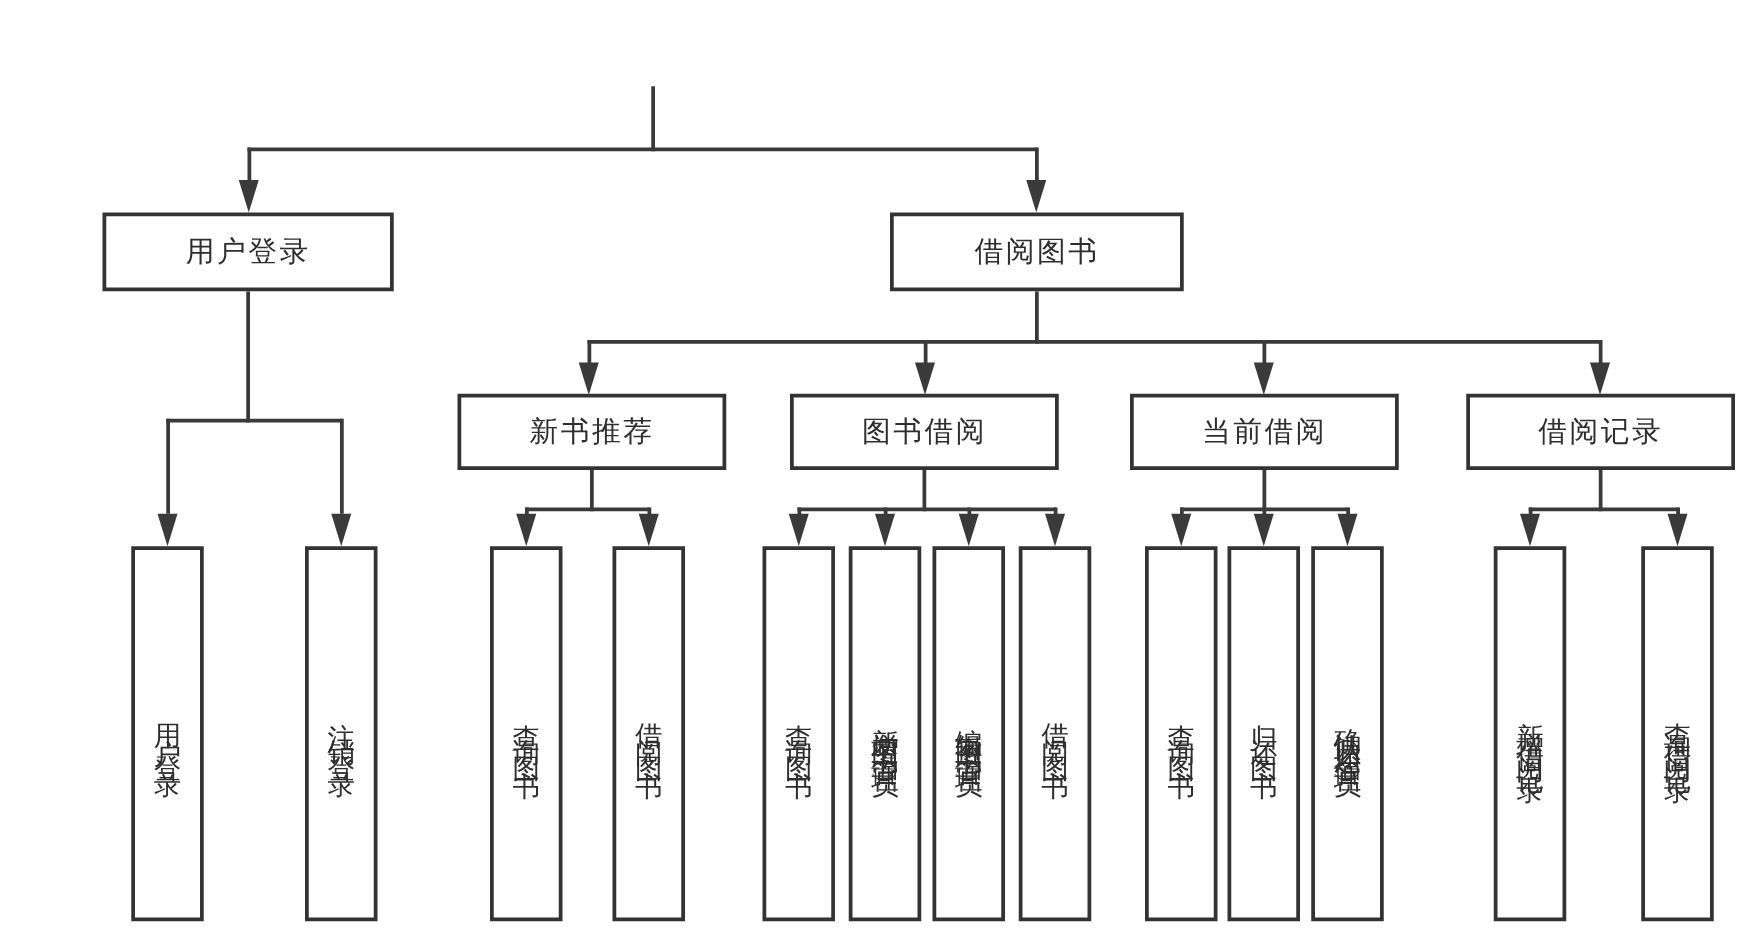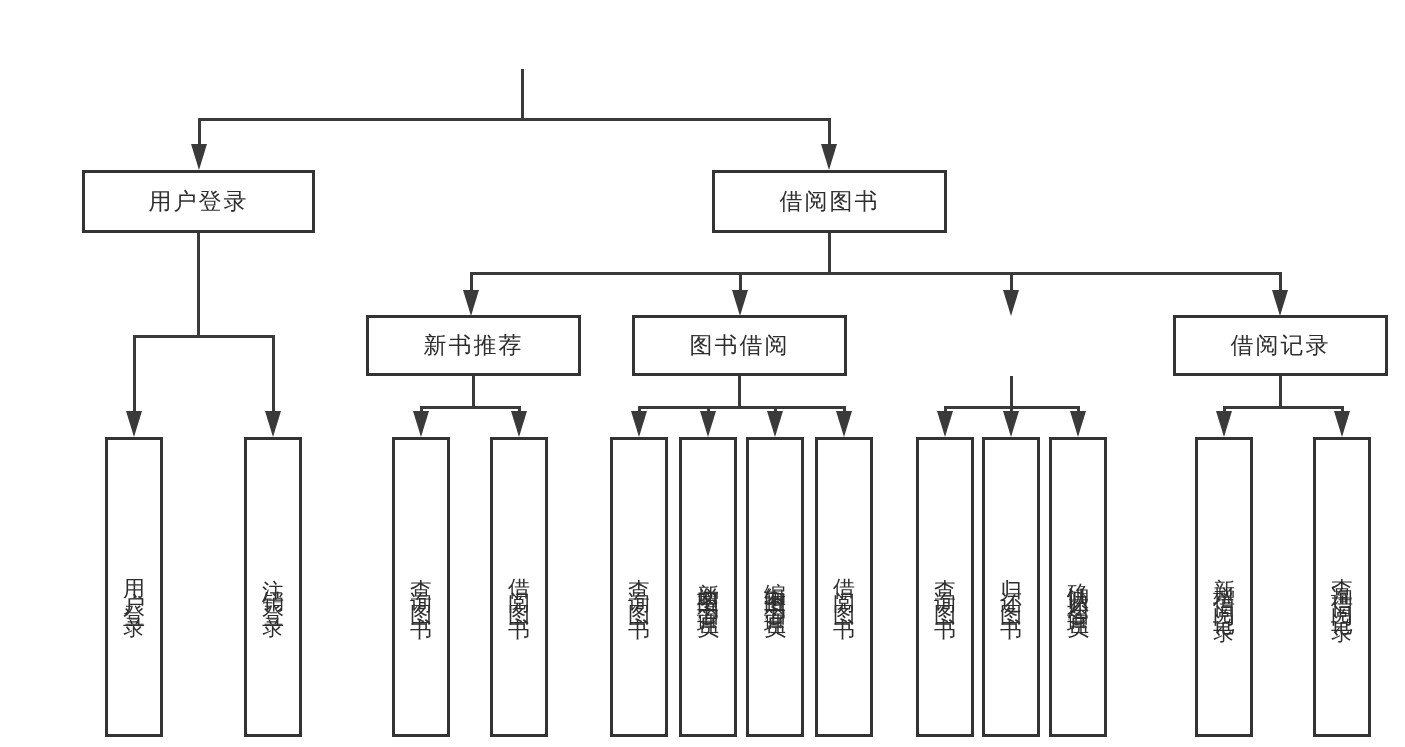--- a/index.html
+++ b/index.html
@@ -63,20 +63,21 @@
   <div class="ah" style="left:463px;top:290px"></div>
   <div class="vl" style="left:739px;top:272px;height:20px"></div>
   <div class="ah" style="left:732px;top:290px"></div>
   <div class="vl" style="left:1010px;top:272px;height:20px"></div>
   <div class="ah" style="left:1003px;top:290px"></div>
   <div class="vl" style="left:1279px;top:272px;height:20px"></div>
   <div class="ah" style="left:1272px;top:290px"></div>
 
   <div class="box" style="left:366px;top:315px;width:215px;height:61px">新书推荐</div>
   <div class="box" style="left:632px;top:315px;width:215px;height:61px">图书借阅</div>
+  <div class="box" style="left:904px;top:315px;width:215px;height:61px">当前借阅</div>
   <div class="box" style="left:1173px;top:315px;width:215px;height:61px">借阅记录</div>
 
   <div class="vl" style="left:472px;top:376px;height:33px"></div>
   <div class="hl" style="left:420px;top:406px;width:100px"></div>
   <div class="vl" style="left:420px;top:406px;height:7px"></div>
   <div class="ah" style="left:413px;top:411px"></div>
   <div class="vl" style="left:518px;top:406px;height:7px"></div>
   <div class="ah" style="left:511px;top:411px"></div>
 
   <div class="vl" style="left:738px;top:376px;height:33px"></div>

